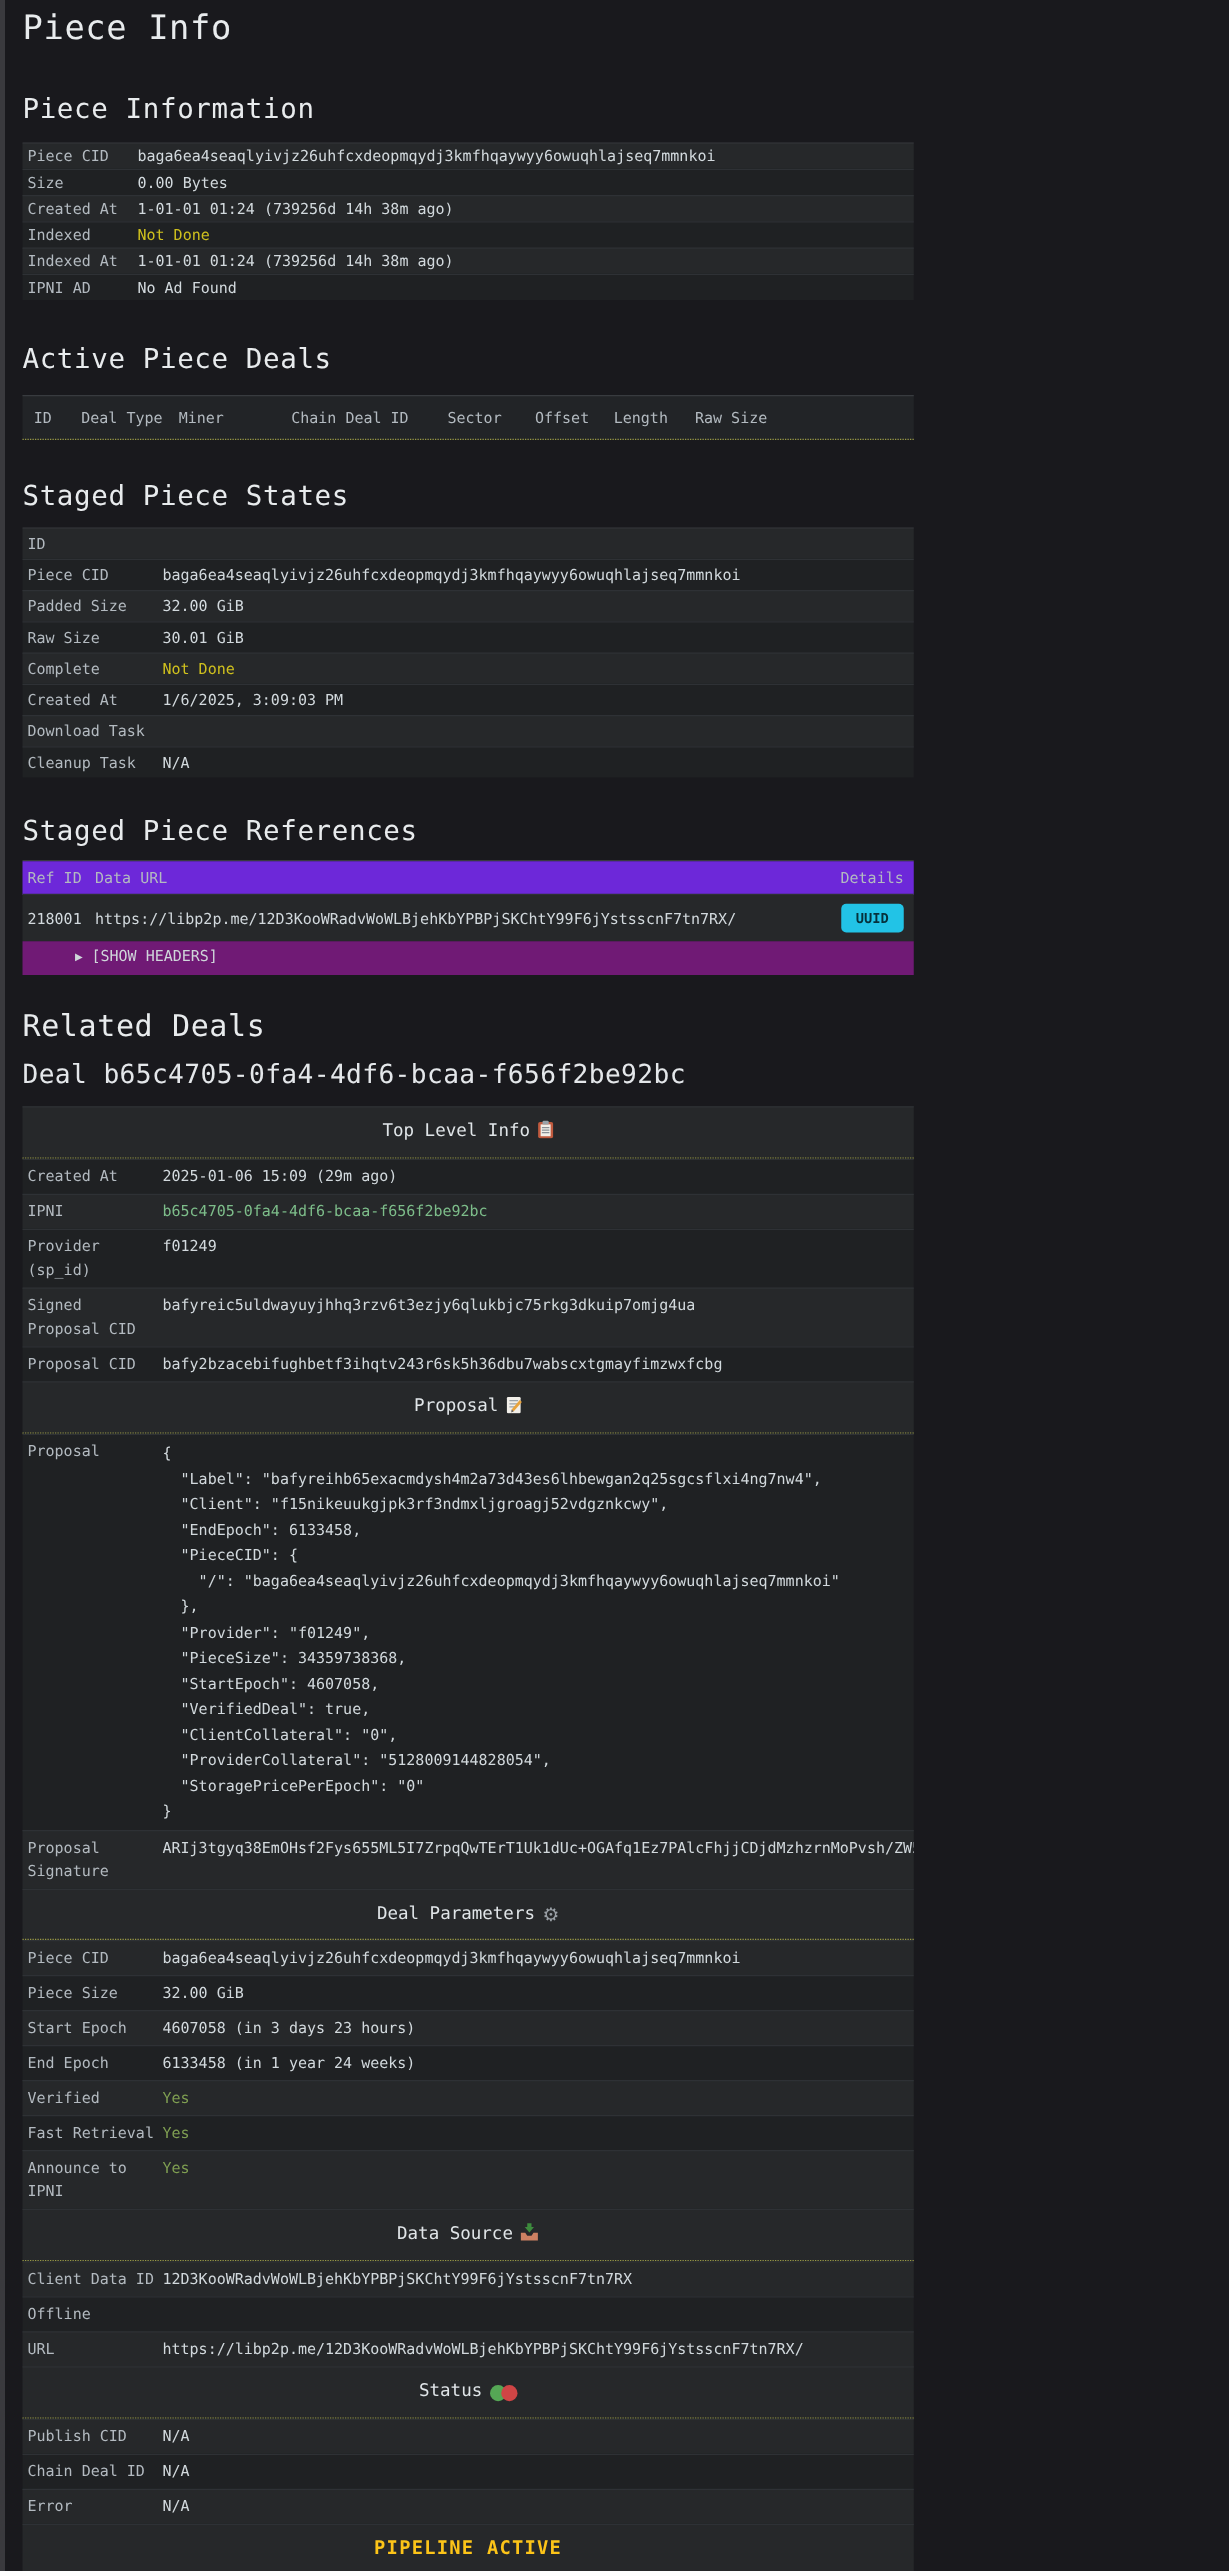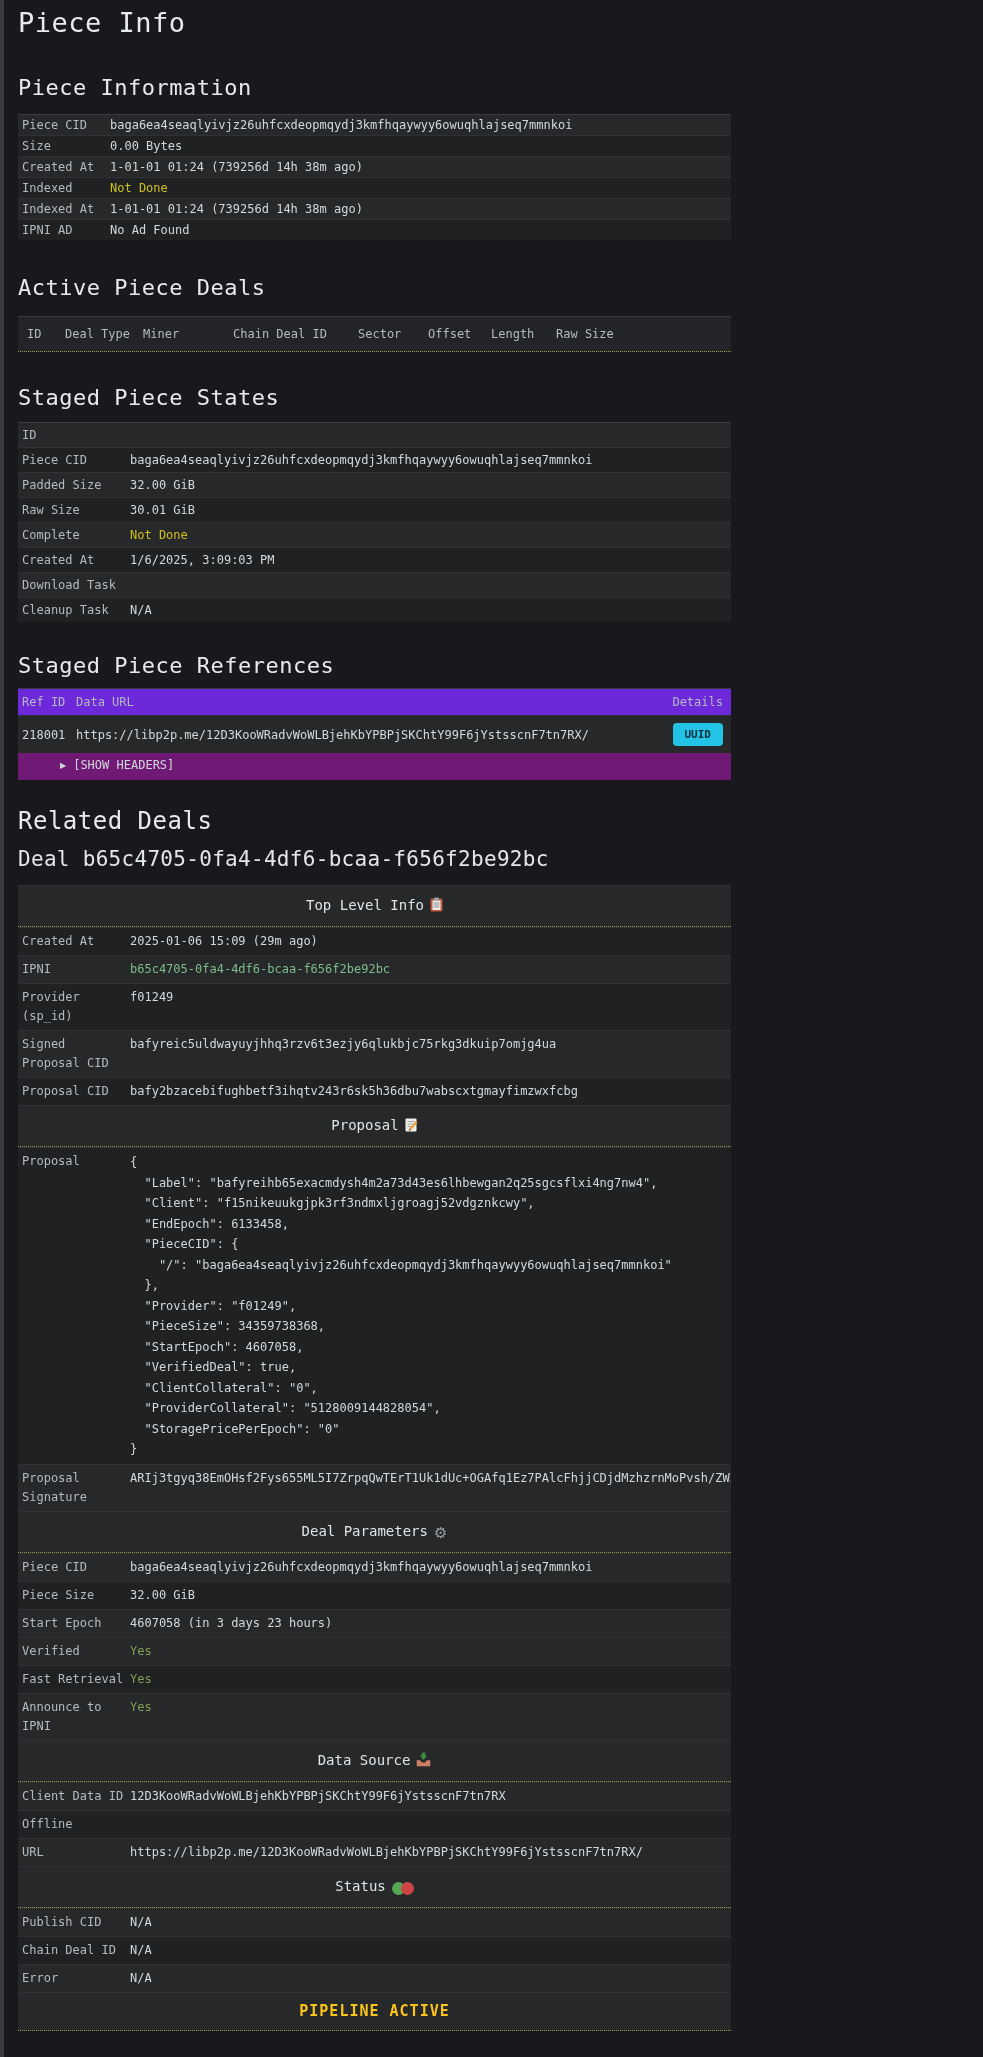--- a/index.html
+++ b/index.html
@@ -261,20 +261,24 @@
       <div class="kv-value">baga6ea4seaqlyivjz26uhfcxdeopmqydj3kmfhqaywyy6owuqhlajseq7mmnkoi</div>
     </div>
     <div class="kv-row row-dark">
       <div class="kv-label">Piece Size</div>
       <div class="kv-value">32.00 GiB</div>
     </div>
     <div class="kv-row row-light">
       <div class="kv-label">Start Epoch</div>
       <div class="kv-value">4607058 (in 3 days 23 hours)</div>
     </div>
+    <div class="kv-row row-dark">
+      <div class="kv-label">End Epoch</div>
+      <div class="kv-value">6133458 (in 1 year 24 weeks)</div>
+    </div>
     <div class="kv-row row-light">
       <div class="kv-label">Verified</div>
       <div class="kv-value val-green">Yes</div>
     </div>
     <div class="kv-row row-dark">
       <div class="kv-label" style="white-space:normal">Fast Retrieval</div>
       <div class="kv-value val-green">Yes</div>
     </div>
     <div class="kv-row row-light">
       <div class="kv-label" style="white-space:normal">Announce to IPNI</div>

